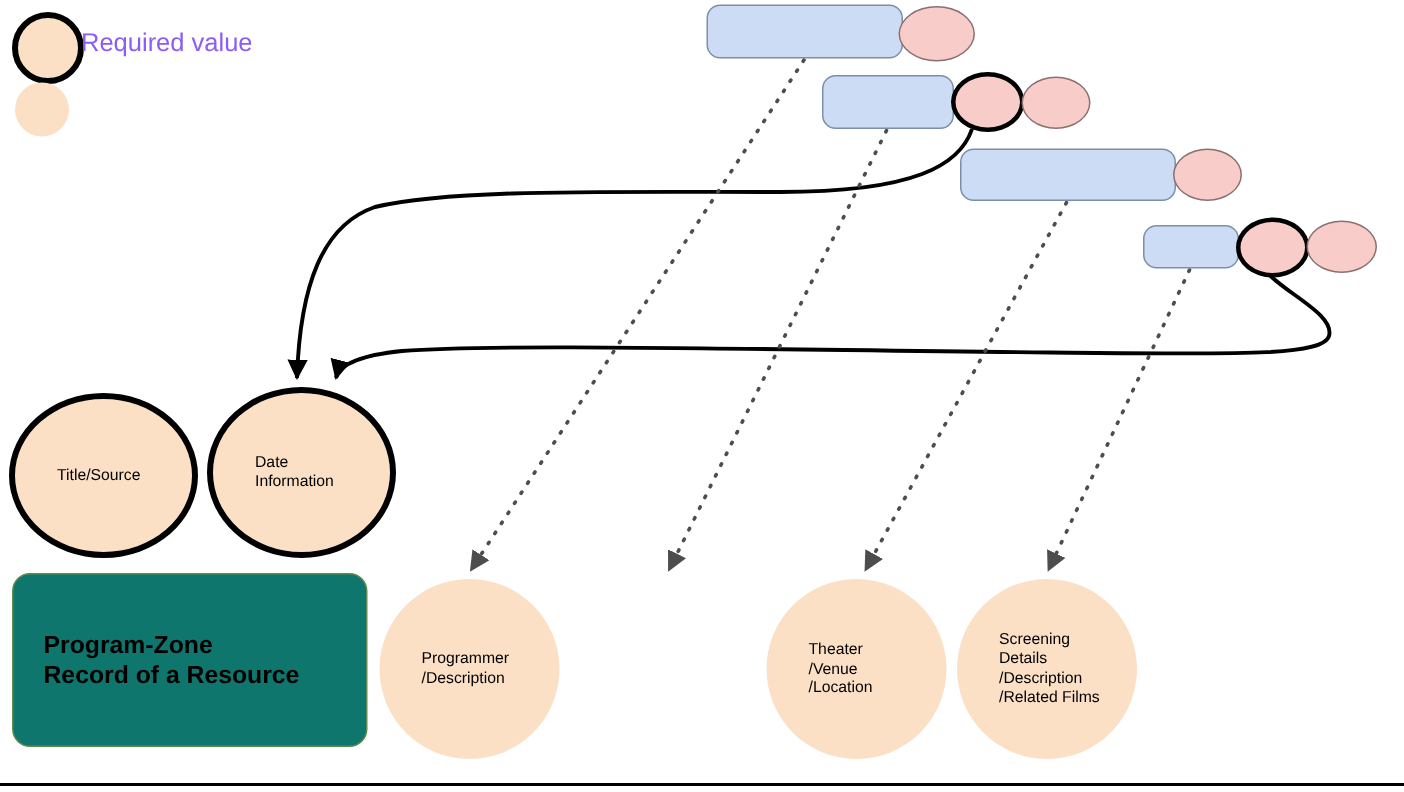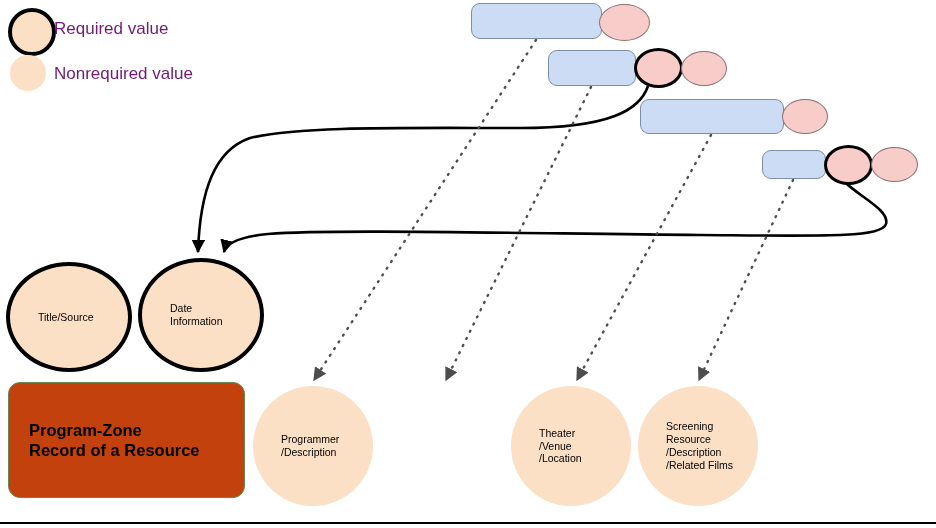--- a/index.html
+++ b/index.html
@@ -43,21 +43,21 @@
     position: absolute;
     border-radius: 50%;
     background: #fbe0c6;
   }
   .legend-swatch.required {
     border: 4px solid #000000;
   }
   .legend-text {
     position: absolute;
     font-size: 17px;
-    color: #701a75;
+    color: #8b5cf6;
     white-space: nowrap;
   }
 
   
   .circle {
     border-radius: 50%;
     background: #fbe0c6;
   }
   .circle.required {
     border: 4px solid #000000;
@@ -77,21 +77,21 @@
     background: #f7ccc9;
     border: 1px solid #8a7070;
     border-radius: 50%;
   }
   .ellipse.required {
     border: 3px solid #000000;
   }
 
   
   .record-box {
-    background: #c2410c;
+    background: #0f766e;
     border: 1px solid #5f8a52;
     border-radius: 12px;
     display: flex;
     align-items: center;
   }
   .record-box .node-label {
     font-size: 16.5px;
     font-weight: bold;
     padding-left: 20px;
   }
@@ -128,21 +128,20 @@
 
     <path d="M 711 135 L 577 380" fill="none" stroke="#4d4d4d" stroke-width="2.4" stroke-dasharray="1 7" stroke-linecap="round" marker-end="url(#arrowDotted)"></path>
 
     <path d="M 793 180 L 699 380" fill="none" stroke="#4d4d4d" stroke-width="2.4" stroke-dasharray="1 7" stroke-linecap="round" marker-end="url(#arrowDotted)"></path>
   </svg>
 
   <div class="legend-swatch required" style="left:8px; top:8px; width:40px; height:40px;"></div>
   <div class="legend-text" style="left:54px; top:19px;">Required value</div>
 
   <div class="legend-swatch" style="left:10px; top:55px; width:36px; height:36px;"></div>
-  <div class="legend-text" style="left:54px; top:64px;">Nonrequired value</div>
 
   <div class="node rect" style="left:471px; top:3px; width:131px; height:36px;">
     <span class="node-label" style="font-size:10.5px; padding-left:10px;"></span>
   </div>
   <div class="node ellipse" style="left:599px; top:4px; width:51px; height:37px;"></div>
 
   <div class="node rect" style="left:548px; top:50px; width:88px; height:36px;">
     <span class="node-label" style="font-size:10.5px; padding-left:10px;"></span>
   </div>
   <div class="node ellipse required" style="left:634px; top:48px; width:49px; height:40px;"></div>
@@ -180,20 +179,20 @@
 
 
   <div class="node circle" style="left:511px; top:386px; width:120px; height:120px;">
     <span class="node-label">Theater
 /Venue
 /Location</span>
   </div>
 
   <div class="node circle" style="left:638px; top:386px; width:120px; height:120px;">
     <span class="node-label">Screening
-Resource
+Details
 /Description
 /Related Films</span>
   </div>
 
   <div class="baseline-rule" style="left:0px; top:522px; width:936px; height:2px;"></div>
 
 </div>
 
 </body></html>

